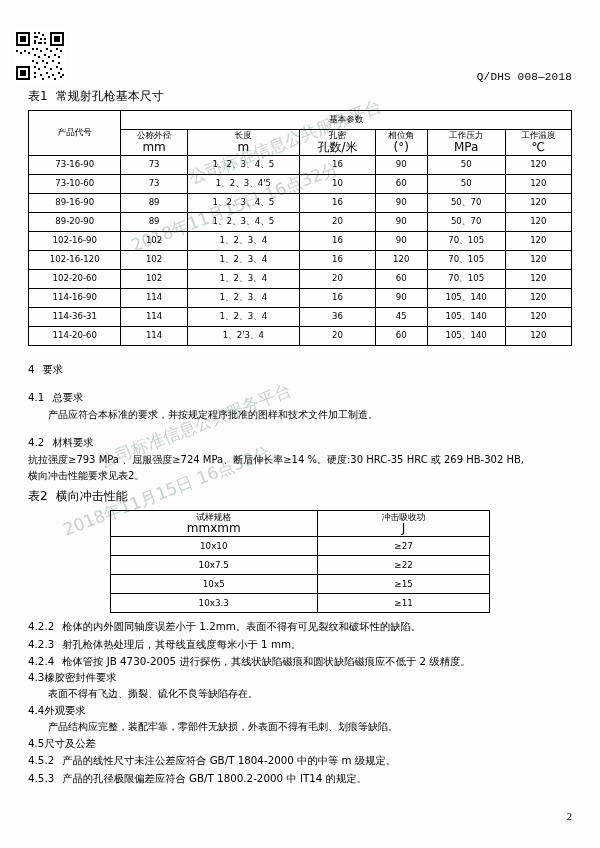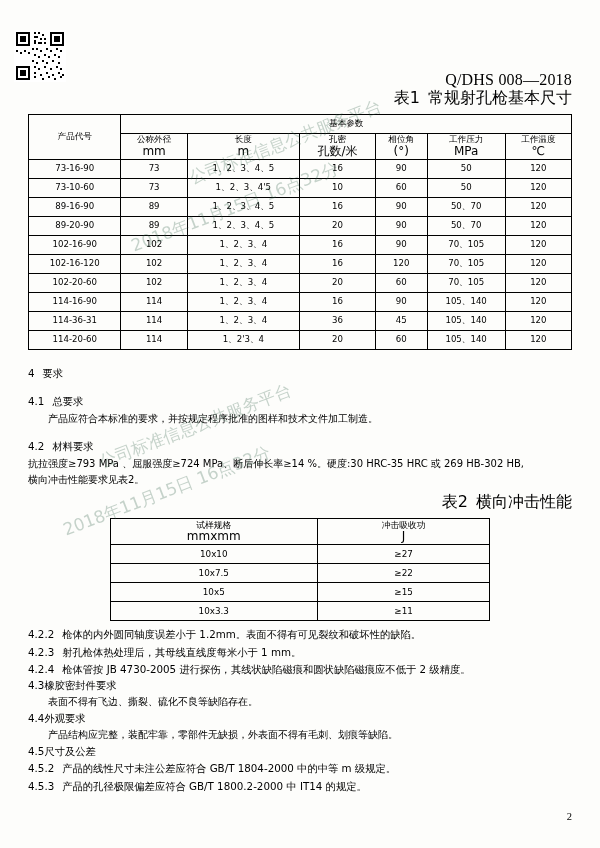--- a/index.html
+++ b/index.html
@@ -28,37 +28,37 @@
     width: 52px;
     height: 52px;
   }
   .qr svg { display: block; }
 
   
   .doc-code {
     position: absolute;
     right: 28px;
     top: 71px;
-    font-size: 16px;
+    font-size: 11px;
     letter-spacing: 0.2px;
-    font-family: Liberation Serif, serif;
+    font-family: Liberation Mono, monospace;
   }
 
   
   .content {
     position: absolute;
     left: 0;
     top: 88px;
     width: 600px;
     padding: 0 28px;
   }
 
   .tbl-caption {
-    text-align: right;
-    font-size: 16px;
+    text-align: left;
+    font-size: 12px;
     margin: 0 0 5px 0;
     font-family: "DejaVu Sans", sans-serif;
   }
   .tbl-caption .lbl { margin-right: 8px; }
 
   table.grid {
     border-collapse: collapse;
     width: 100%;
     font-size: 8.6px;
     font-family: "DejaVu Sans", sans-serif;

